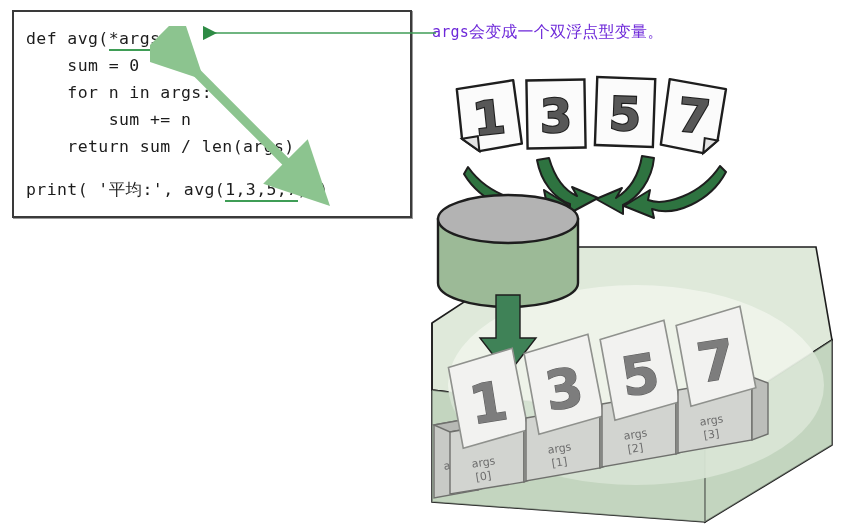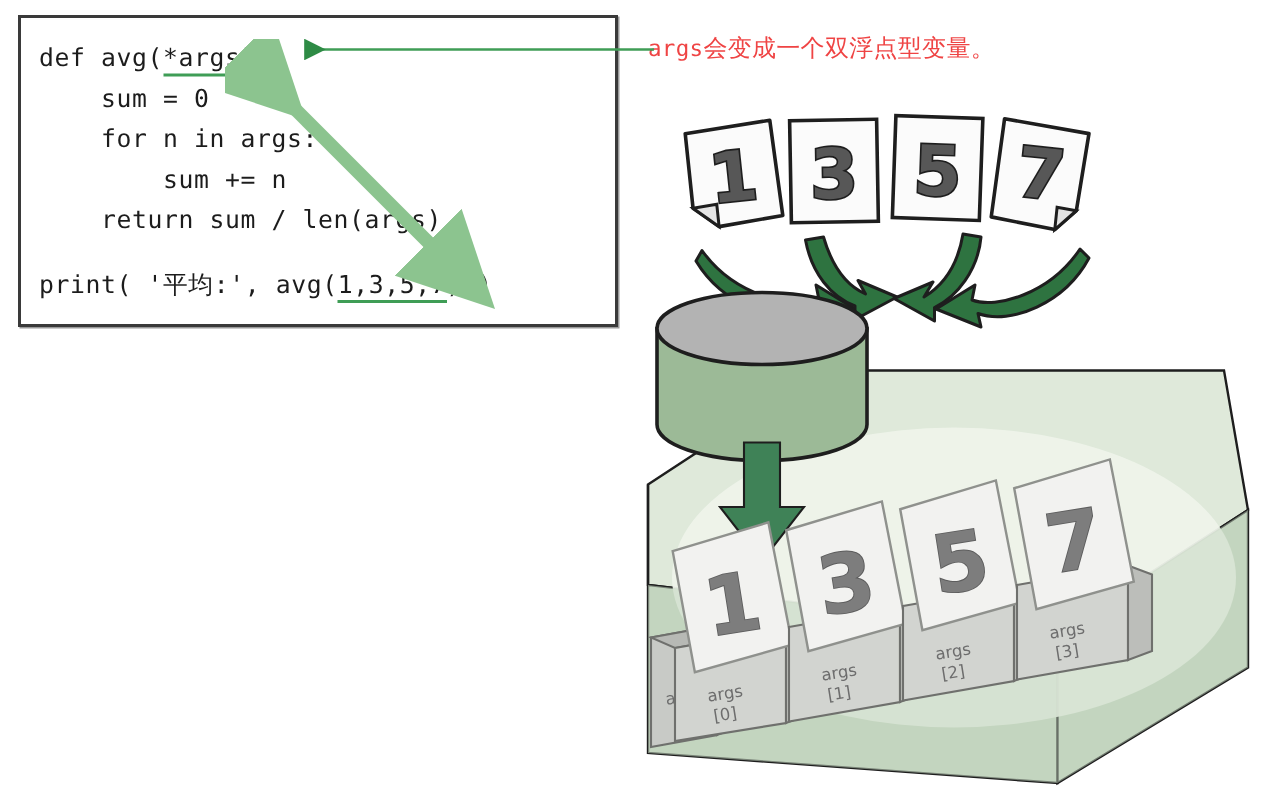--- a/index.html
+++ b/index.html
@@ -39,21 +39,21 @@
 
   
   .diag-arrow{position:absolute;left:150px;top:26px;width:180px;height:180px;z-index:7;pointer-events:none;}
 
   
   .note-line{position:absolute;left:196px;top:20px;width:242px;height:28px;z-index:8;}
 
   .note-text{
     position:absolute;left:432px;top:22px;
     font-size:16px;
-    color:#ef4444;
+    color:#6d28d9;
     white-space:nowrap;
     letter-spacing:.2px;
   }
   .note-text .mono{
     font-family:"DejaVu Sans Mono","Liberation Mono",monospace;
     font-size:15px;
   }
 
   
   .illus{position:absolute;left:420px;top:70px;width:427px;height:462px;}

